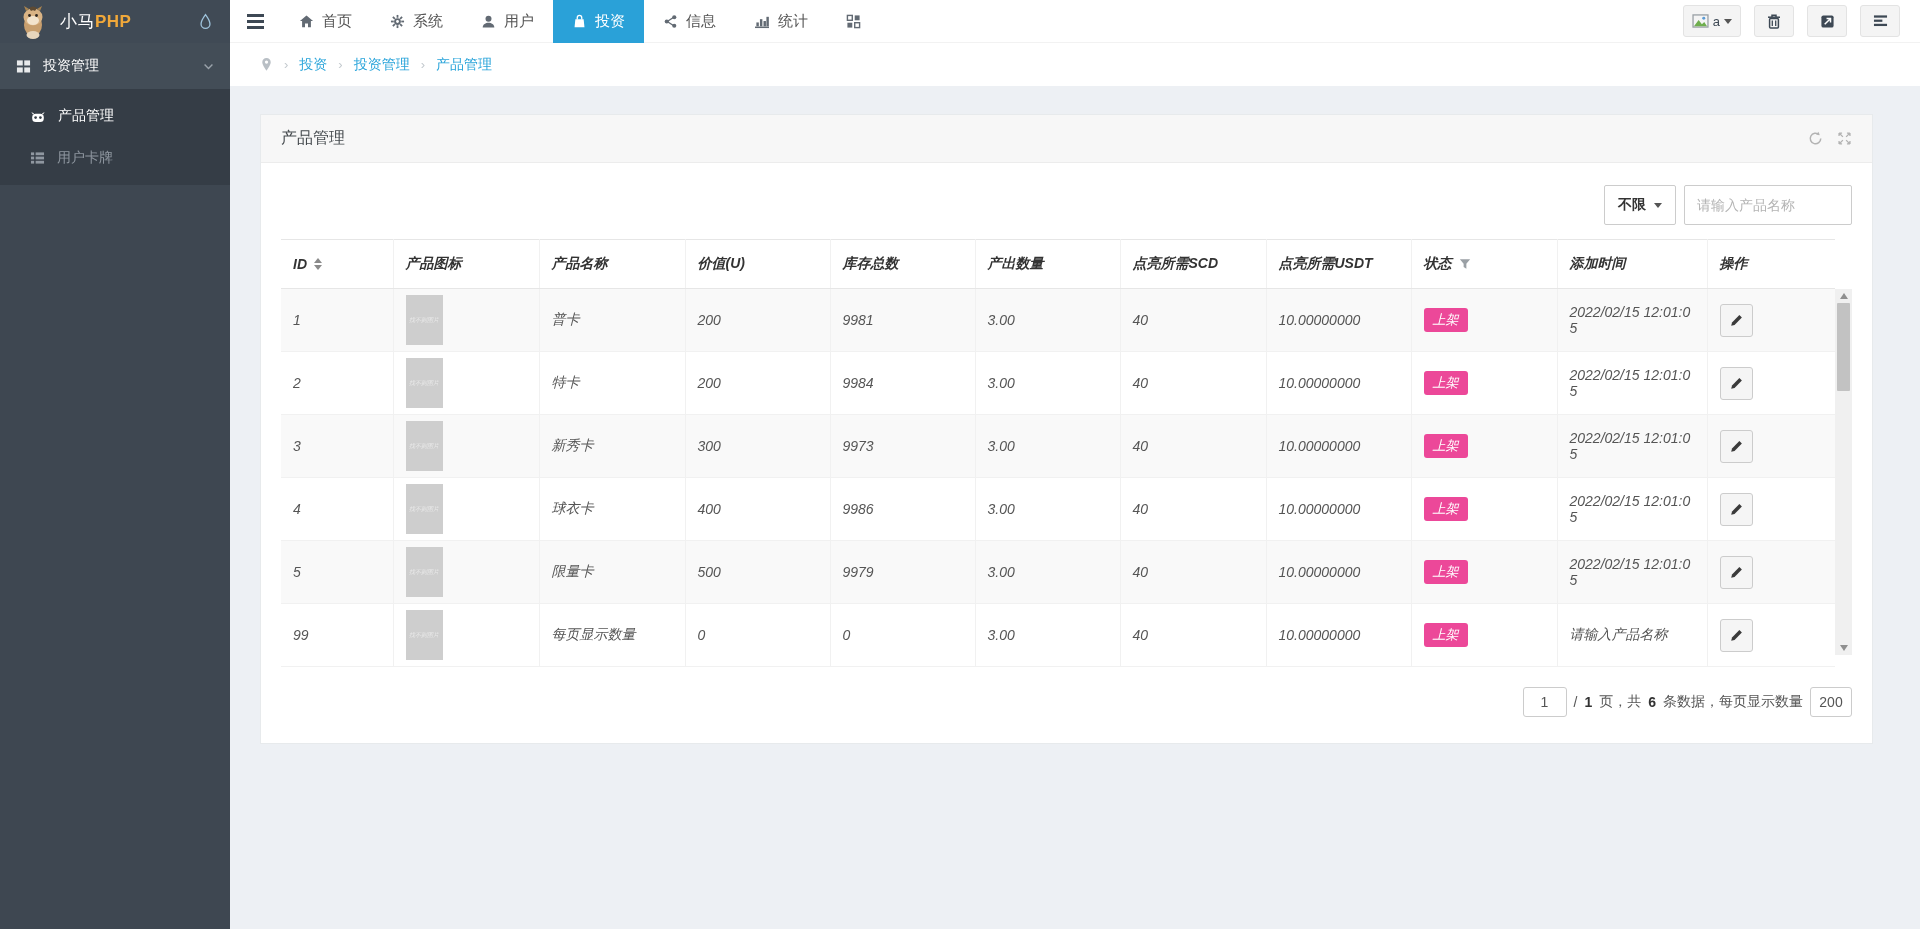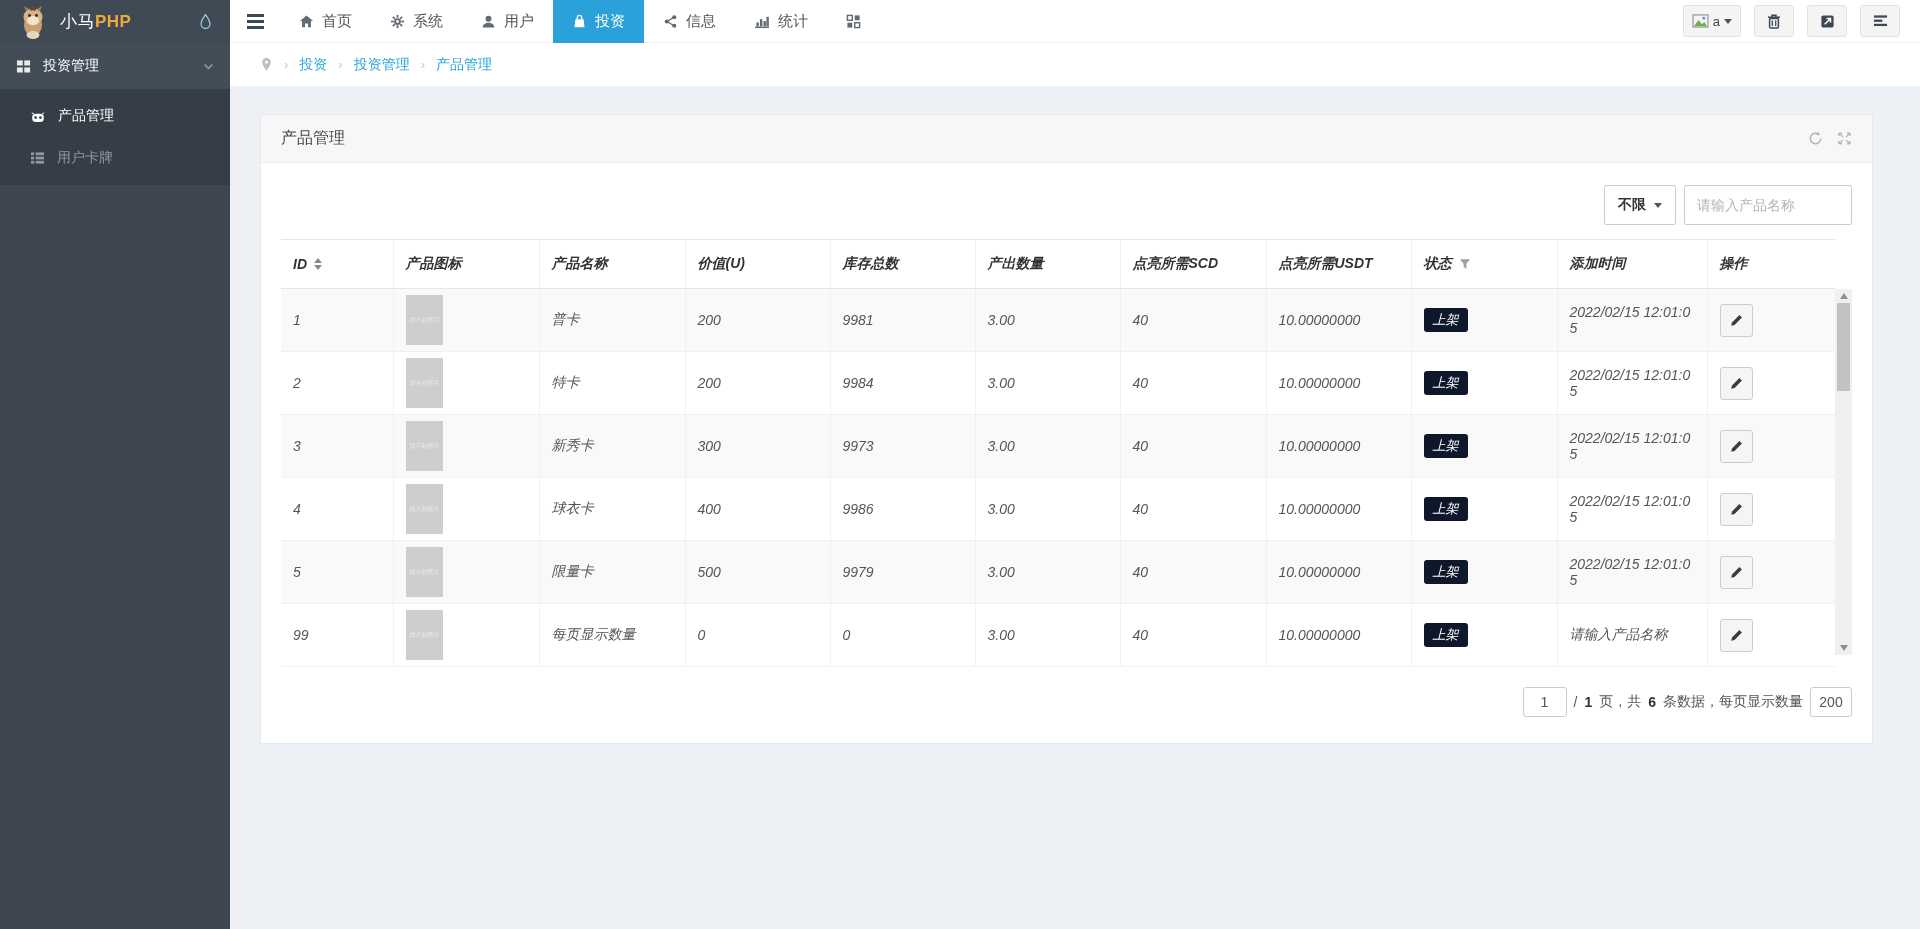--- a/index.html
+++ b/index.html
@@ -71,21 +71,21 @@
   tbody tr:nth-child(odd) { background:#f9f9f9; }
   .th-flex { display:flex; align-items:center; gap:7px; }
   .sort-icon { display:inline-flex; flex-direction:column; gap:2px; cursor:pointer; }
   .sort-icon i { width:0; height:0; border-left:4px solid transparent; border-right:4px solid transparent; display:block; }
   .sort-icon .up { border-bottom:5px solid #8a8a8a; }
   .sort-icon .dn { border-top:5px solid #8a8a8a; }
   .funnel { color:#9aa0a5; cursor:pointer; }
 
   .imgph { width:37px; height:50px; background:#cecece; display:flex; align-items:center; justify-content:center; }
   .imgph span { font-size:6px; color:#e9e9e9; white-space:nowrap; overflow:hidden; }
-  .badge { display:inline-block; background:#0f172a; color:#fff; font-size:13px; padding:4px 9px; border-radius:3px; line-height:1.2; }
+  .badge { display:inline-block; background:#ec4899; color:#fff; font-size:13px; padding:4px 9px; border-radius:3px; line-height:1.2; }
   .edit-btn { width:33px; height:33px; background:#f5f5f5; border:1px solid #ccc; border-radius:3px; display:flex; align-items:center; justify-content:center; color:#3b3b3b; cursor:pointer; }
 
   
   .vscroll { position:absolute; top:50px; right:0; width:17px; height:366px; background:#f0f0f0; display:flex; flex-direction:column; align-items:center; }
   .vs-arrow { width:0; height:0; border-left:4px solid transparent; border-right:4px solid transparent; margin:4px 0; }
   .vs-up { border-bottom:6px solid #8f8f8f; }
   .vs-dn { border-top:6px solid #8f8f8f; margin-top:auto; }
   .vs-thumb { width:13px; height:88px; background:#c2c2c2; border-radius:1px; cursor:grab; }
 
   .pagination { display:flex; justify-content:flex-end; align-items:center; gap:7px; padding:20px 20px 26px; font-size:14px; color:#555; }

